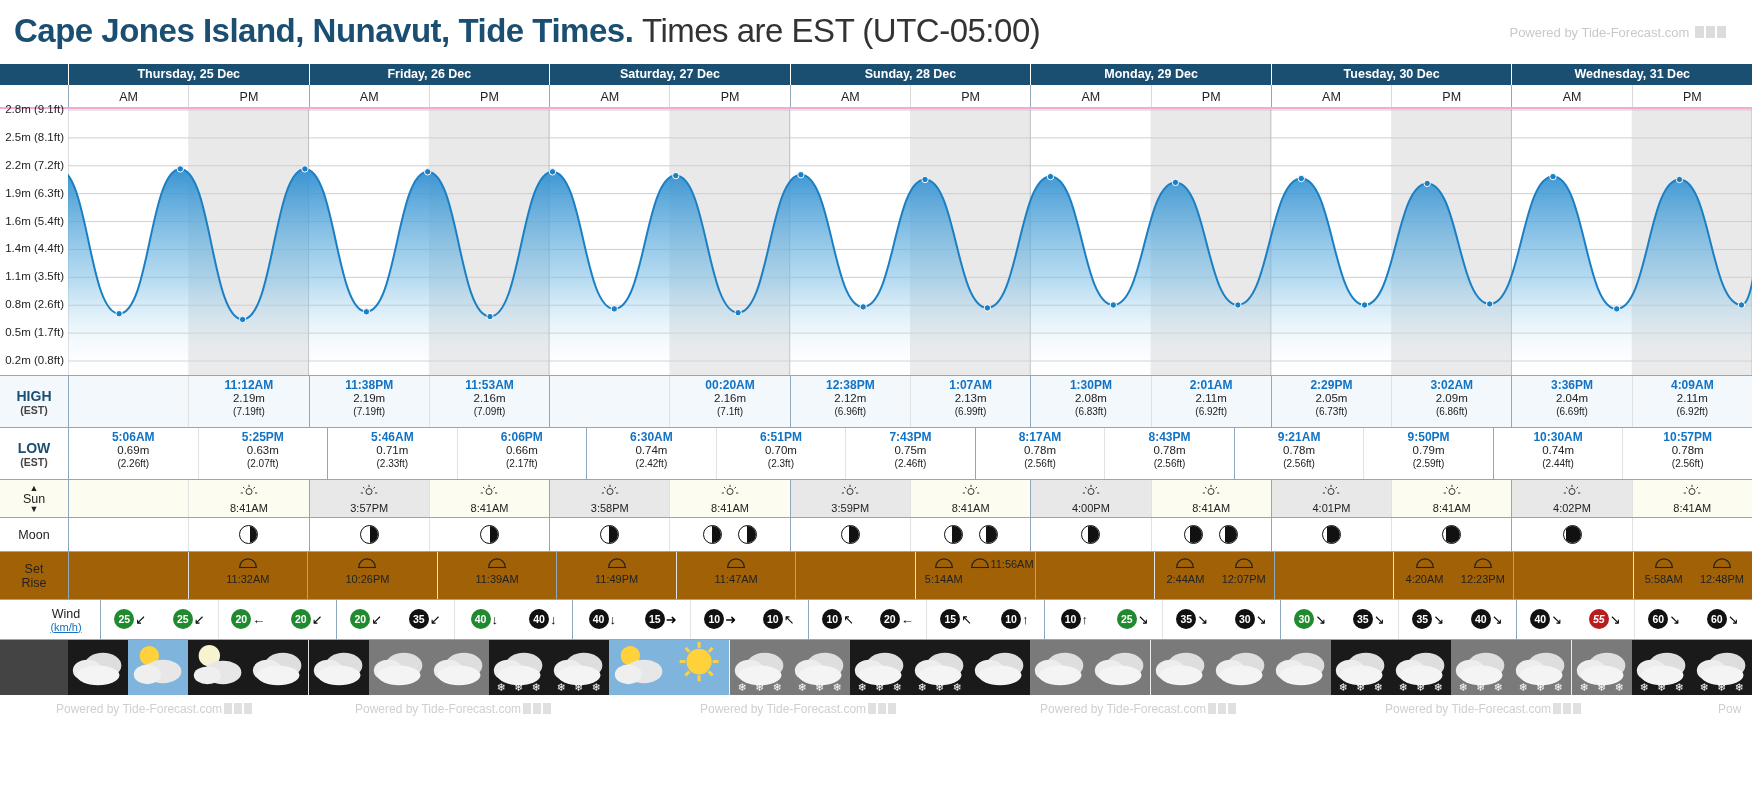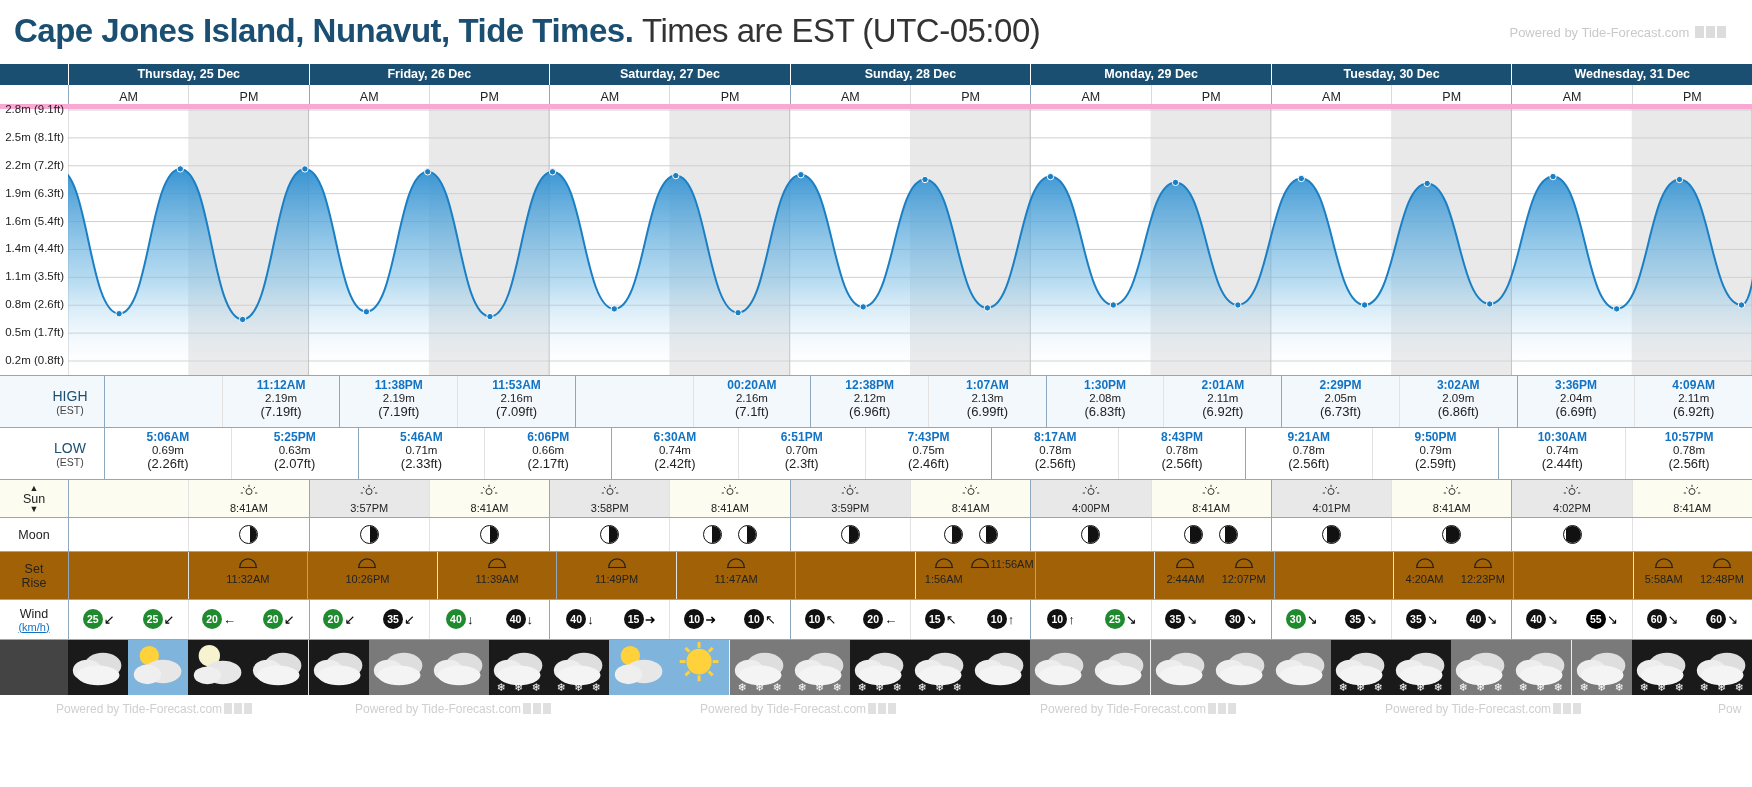--- a/index.html
+++ b/index.html
@@ -25,21 +25,21 @@
   .powered-top .sq { display:inline-block; width:9px; height:12px; background:#dcdcdc; margin-left:2px; vertical-align:-1px; }
 
   
   .daybar { display:flex; height:21px; background:#1b4f72; }
   .daybar .spacer { width:68px; background:#1b4f72; }
   .daybar .day {
     flex:1 1 0; color:#fff; font-size:12.5px; font-weight:bold;
     text-align:center; line-height:21px;
     border-left:1px solid #ffffff;
   }
-  .ampmbar { display:flex; height:24px; background:#fff; border-bottom:5px solid #f9a8d4; }
+  .ampmbar { display:flex; height:24px; background:#fff; border-bottom:2px solid #f9a8d4; }
   .ampmbar .spacer { width:68px; }
   .ampmbar .half {
     flex:1 1 0; font-size:12.5px; text-align:center; line-height:24px;
     border-left:1px solid #dadada; color:#222;
   }
   .ampmbar .half.daystart { border-left:1px solid #8fa8bd; }
 
   
   .graph { position:relative; height:266px; background:#fff; }
   .graph .ylabels { position:absolute; left:0; top:0; width:68px; height:266px; }
@@ -59,43 +59,43 @@
   .rowlabel .sub { font-size:10.5px; color:#444; }
   .cells { flex:1 1 auto; display:flex; }
   .cell {
     flex:1 1 0; border-left:1px solid #e2e2e2; min-height:100%;
     text-align:center; padding:3px 1px 4px;
   }
   .cell.daystart { border-left:1px solid #8fa8bd; }
 
   .high-row { background:#f3f8fc; height:52px; }
   .low-row { background:#ffffff; height:52px; }
-  .high-row .rowlabel, .low-row .rowlabel { font-weight:normal; font-size:14px;margin-left:36px; }
+  .high-row .rowlabel, .low-row .rowlabel { font-weight:bold; font-size:14px; }
   .tide-t { color:#1273c4; font-weight:bold; font-size:12px; line-height:13px; }
   .tide-m { font-size:11.5px; line-height:13px; color:#222; }
-  .tide-f { font-size:13px; line-height:13px; color:#222; }
+  .tide-f { font-size:10px; line-height:13px; color:#222; }
 
   
   .sun-row { background:#fdfcf0; height:38px; }
   .sun-row .rowlabel { color:#222; font-weight:normal; }
   .sun-cell { display:flex; flex-direction:column; align-items:center; justify-content:center; gap:1px; }
   .sun-cell .t { font-size:11px; }
   .sun-cell.shaded { background:#e8e8e8; }
 
   
   .moon-row { background:#ffffff; height:34px; }
   .moonset-row { background:#a16207; height:48px; }
   .moon-row .rowlabel, .moonset-row .rowlabel { color:#222; }
   .moon-cell { display:flex; align-items:center; justify-content:center; }
   .moonset-cell { display:flex; flex-direction:column; align-items:flex-start; justify-content:center; }
   .moonset-cell .t { font-size:11px; }
 
   
   .wind-row { background:#ffffff; height:40px; }
-  .wind-row .rowlabel { color:#222; }
+  .wind-row .rowlabel { color:#222;margin-left:32px; }
   .wind-row .rowlabel .unit { color:#1273c4; text-decoration:underline; font-size:11px; }
   .wind-cell { display:flex; align-items:center; justify-content:center; gap:2px; }
   .wind-badge {
     width:20px; height:20px; border-radius:50%;
     color:#fff; font-size:10.5px; font-weight:bold;
     display:flex; align-items:center; justify-content:center;
   }
   .wind-arrow { font-size:13px; color:#000; line-height:1; }
 
   
@@ -701,21 +701,21 @@
             <span class="t">11:47AM</span>
           </span>
         </div>
         <div class="cell daystart moonset-cell" style="flex-direction: row;"></div>
         <div class="cell moonset-cell" style="flex-direction: row;">
           <span style="display:flex;flex-direction:column;align-items:center;flex:1 1 0;">
             <span><svg width="20" height="13" viewBox="0 0 22 14">
                 <path d="M2 12 A9 9 0 0 1 20 12" fill="none" stroke="#222" stroke-width="1.2"></path>
                 <line x1="1" y1="12.5" x2="21" y2="12.5" stroke="#222" stroke-width="1.2"></line>
               </svg></span>
-            <span class="t">1:56AM</span>
+            <span class="t">5:14AM</span>
           </span>
           <span style="display:flex;flex-direction:row;align-items:center;flex:1 1 0;">
             <span><svg width="20" height="13" viewBox="0 0 22 14">
                 <path d="M2 12 A9 9 0 0 1 20 12" fill="none" stroke="#222" stroke-width="1.2"></path>
                 <line x1="1" y1="12.5" x2="21" y2="12.5" stroke="#222" stroke-width="1.2"></line>
               </svg></span>
             <span class="t">11:56AM</span>
           </span>
         </div>
         <div class="cell daystart moonset-cell" style="flex-direction: row;"></div>
@@ -897,21 +897,21 @@
             <span class="wind-badge" style="background:#111111;">40</span>
             <span class="wind-arrow">↘</span>
           </span>
         </div>
         <div class="cell wind-cell daystart">
           <span style="display: flex; align-items: center; gap: 1px; flex: 1 1 0px; justify-content: center;">
             <span class="wind-badge" style="background:#111111;">40</span>
             <span class="wind-arrow">↘</span>
           </span>
           <span style="display: flex; align-items: center; gap: 1px; flex: 1 1 0px; justify-content: center;">
-            <span class="wind-badge" style="background:#000000;">55</span>
+            <span class="wind-badge" style="background:#b91c1c;font-style:italic;">55</span>
             <span class="wind-arrow">↘</span>
           </span>
         </div>
         <div class="cell wind-cell">
           <span style="display: flex; align-items: center; gap: 1px; flex: 1 1 0px; justify-content: center;">
             <span class="wind-badge" style="background:#111111;">60</span>
             <span class="wind-arrow">↘</span>
           </span>
           <span style="display: flex; align-items: center; gap: 1px; flex: 1 1 0px; justify-content: center;">
             <span class="wind-badge" style="background:#111111;">60</span>

